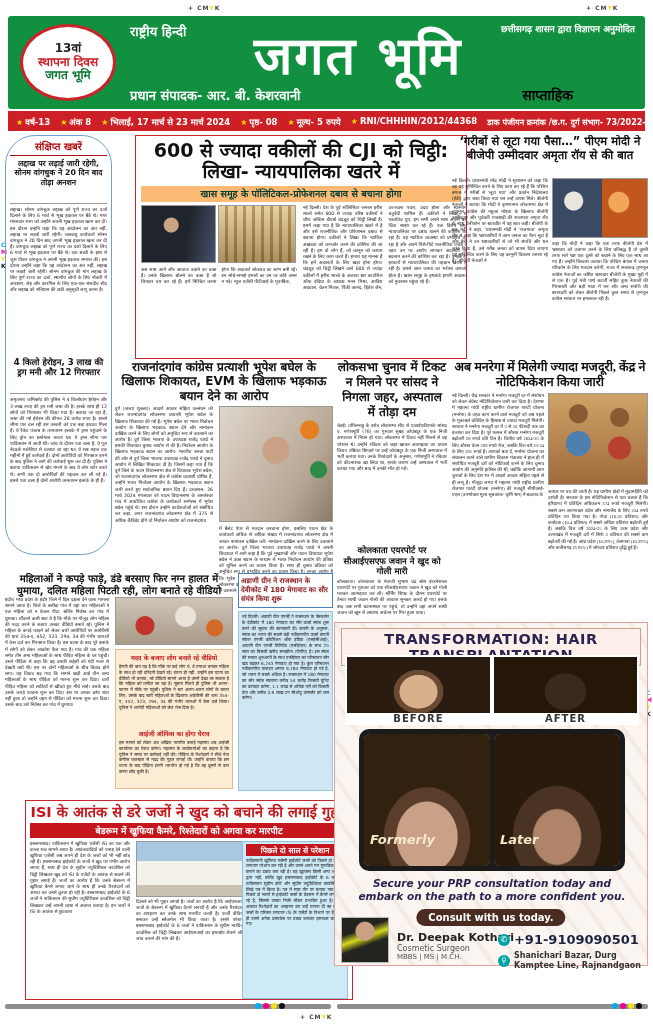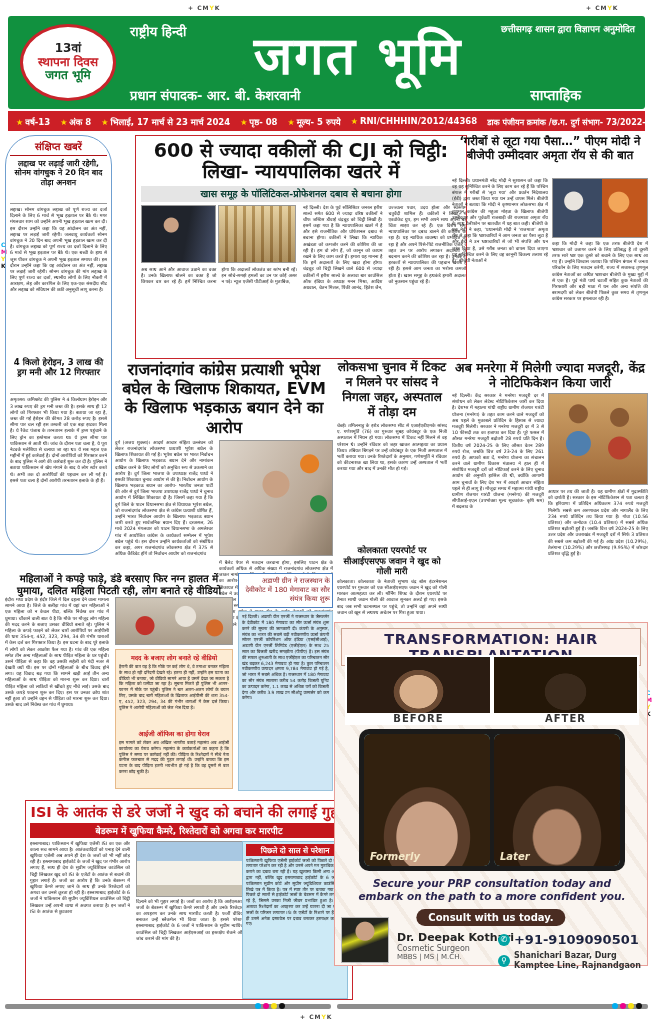--- a/index.html
+++ b/index.html
@@ -24,21 +24,21 @@
            border:3px solid #c8242b; border-radius:50%; display:flex; flex-direction:column;
            align-items:center; justify-content:center; line-height:1.12; text-align:center; }
   .badge .b1 { font-size:12px; font-weight:bold; color:#222; }
   .badge .b2 { font-size:12px; font-weight:bold; color:#c8242b; }
   .badge .b3 { font-size:12px; font-weight:bold; color:#0e7a36; }
   .kicker { position:absolute; left:122px; top:6px; color:#fff; font-weight:bold; font-size:13px; }
   .approval { position:absolute; right:10px; top:6px; color:#fff; font-weight:bold; font-size:9px; }
   .mast-title { position:absolute; left:115px; top:14px; width:470px; text-align:center;
                 color:#fff; font-weight:bold; font-size:52px; line-height:1; letter-spacing:2px; }
   .editor { position:absolute; left:122px; bottom:5px; color:#fff; font-weight:bold; font-size:13px; }
-  .freq { position:absolute; right:64px; bottom:5px; color:#ffffff; font-weight:bold; font-size:14px; }
+  .freq { position:absolute; right:72px; bottom:5px; color:#000000; font-weight:bold; font-size:14px; }
 
   
   .infobar { left:8px; top:111px; width:637px; height:20px; background:#cc1f26; color:#fff;
              display:flex; align-items:center; gap:10px; padding:0 8px; font-size:8.5px; font-weight:bold; white-space:nowrap; }
   .star { color:#ffd400; font-size:8px; margin-right:2px; }
   .infobar .postal { font-size:8px; }
 
   
   .box-blue { border:1.5px solid #6f9fd0; }
   .box-red  { border:1.5px solid #c8242b;margin-left:20px; }
@@ -50,21 +50,21 @@
   .briefs { left:5px; top:135px; width:107px; height:420px; padding:3px 4px;border-radius:30px; }
   .briefs-title { text-align:center; color:#b01116; font-weight:bold; font-size:10px;
                   border-bottom:1.5px solid #b01116; padding-bottom:2px; margin-bottom:3px; }
   .briefs h3 { font-size:7.8px; line-height:1.2; margin:2px 0 3px; border-bottom:1px solid #999; padding-bottom:16px; }
   .briefs .body1 { height:148px; }
   .briefs .body2 { height:196px; }
 
   
   .lead { left:115px; top:135px; width:332px; height:224px; padding:4px 5px; }
   .lead h1 { font-size:19px; line-height:1.12; }
-  .lead .subbar { background:#e5e5e5; color:#073c31; font-weight:bold; font-size:9.5px;
+  .lead .subbar { background:#fdba74; color:#073c31; font-weight:bold; font-size:9.5px;
                   text-align:center; padding:1.5px 0; margin:3px 0; }
   .lead .bodywrap { position:relative; height:162px; }
   .ph { border:0.5px solid #999; }
   .ph-suit { position:absolute; left:0; top:0; width:75px; height:58px;
     background:radial-gradient(circle at 40% 34%, #caa285 7px, transparent 8px),
                linear-gradient(100deg,#20242c 60%,#46506a 100%); }
   .ph-court { position:absolute; left:77px; top:0; width:78px; height:58px;
     background:repeating-linear-gradient(90deg,#fdf6e6 0 6px,#cbb283 6px 9px),
                linear-gradient(#e8d9b4,#ad9468); background-blend-mode:multiply; }
   .lead .caption { position:absolute; left:0; top:62px; width:156px; height:98px; column-count:2; column-gap:5px; }
@@ -76,39 +76,39 @@
   .modi .bodywrap { position:relative; height:188px; }
   .modi .colL { position:absolute; left:0; top:0; width:96px; height:188px; }
   .ph-modi { position:absolute; right:0; top:0; width:96px; height:60px;
     background:radial-gradient(circle at 22% 38%, #e8e4de 9px, transparent 10px),
                radial-gradient(circle at 70% 40%, #f2a65a 10px, transparent 11px),
                linear-gradient(90deg,#3b4a63 0 52%,#c2571d 52% 100%); }
   .modi .caption { position:absolute; right:0; top:63px; width:96px; height:125px; }
 
   
   .baghel { left:115px; top:360px; width:218px; height:272px; }
-  .baghel h2 { font-size:16px; line-height:1.2; margin-bottom:3px; }
+  .baghel h2 { font-size:12px; line-height:1.2; margin-bottom:3px; }
   .baghel .bodywrap { position:relative; height:232px; }
   .baghel .colL { position:absolute; left:0; top:0; width:98px; height:232px; }
   .ph-baghel { position:absolute; right:0; top:0; width:114px; height:116px;
     background:radial-gradient(circle at 50% 38%, #c9a184 13px, transparent 14px),
                radial-gradient(circle at 80% 20%, #e57f24 9px, transparent 10px),
                radial-gradient(circle at 88% 55%, #2f8a45 8px, transparent 9px),
                linear-gradient(120deg,#ded6cc,#b9a795 70%,#8c7b68); }
   .baghel .colR { position:absolute; right:0; top:120px; width:114px; height:112px; }
 
   
   .mp { left:337px; top:360px; width:110px; height:272px; }
   .mp h3 { font-size:12px; line-height:1.25; margin-bottom:3px; }
   .mp h4 { font-size:8.5px; line-height:1.25; margin:4px 0 2px; }
   .mp .b1 { height:118px; }
   .mp .b2 { height:90px; }
 
   
-  .mnrega { left:452px; top:360px; width:196px; height:262px; }
+  .mnrega { left:452px; top:360px; width:196px; height:262px;font-family:Liberation Serif, serif; }
   .mnrega h2 { font-size:12.5px; line-height:1.2; margin-bottom:3px; }
   .mnrega .bodywrap { position:relative; height:224px; }
   .mnrega .colL { position:absolute; left:0; top:0; width:92px; height:224px; }
   .ph-mnrega { position:absolute; right:0; top:0; width:100px; height:92px;
     background:radial-gradient(circle at 30% 55%, #4f7fae 12px, transparent 13px),
                radial-gradient(circle at 72% 60%, #b8402e 11px, transparent 12px),
                radial-gradient(circle at 30% 22%, #8a5a33 9px, transparent 10px),
                radial-gradient(circle at 72% 26%, #8a5a33 9px, transparent 10px),
                linear-gradient(#cfa368,#a06a3a); }
   .mnrega .caption { position:absolute; right:0; top:96px; width:100px; height:128px; }
@@ -122,22 +122,22 @@
     background:radial-gradient(circle at 25% 60%, #c2332b 9px, transparent 10px),
                radial-gradient(circle at 60% 40%, #e8e2d8 10px, transparent 11px),
                radial-gradient(circle at 85% 65%, #d46a2a 8px, transparent 9px),
                linear-gradient(#cfc6b8,#a89a88); }
   .orangebox { position:absolute; right:0; top:52px; width:118px; height:140px;
                background:#fdecd4; border:1px solid #e6b98a; padding:2px 3px; }
   .orangebox h5 { color:#c4161c; font-size:6.4px; text-align:center; margin:1px 0 2px; }
 
   
   .adani { left:238px; top:573px; width:95px; height:232px; }
-  .adani .titlebox { border:1.2px solid #4a7fc0; background:#fff; color:#8b1a1e; font-weight:normal;
-                     font-size:7px; text-align:right; line-height:1.3; padding:3px 2px; }
+  .adani .titlebox { border:1.2px solid #4a7fc0; background:#fff; color:#8b1a1e; font-weight:bold;
+                     font-size:7px; text-align:left; line-height:1.3; padding:3px 2px; }
   .adani .bodybox { background:#cfe7f5; border:1px solid #9cc4dd; margin-top:3px; padding:2px 3px; height:180px; }
 
   
   .isi { left:5px; top:800px; width:328px; height:200px; padding:3px 4px; }
   .isi h2 { color:#c4161c; font-size:14.5px; line-height:1.15; }
   .isi .subbar { background:#c4161c; color:#fff; font-weight:bold; font-size:9px;
                  text-align:center; padding:1px 0; margin:2px 0 3px; }
   .isi .cols { position:relative; height:158px; }
   .isi .c1 { position:absolute; left:0; top:0; width:100px; height:158px; }
   .isi .c2 { position:absolute; left:106px; top:0; width:108px; height:158px; }
@@ -156,21 +156,21 @@
   .ad-row1 { position:absolute; left:10px; top:32px; width:294px; height:70px; background:#fff; display:flex; gap:4px; padding:2px; }
   .ad-row1 .pane { flex:1; position:relative; }
   .ph-bald { height:56px; background:radial-gradient(ellipse 34px 30px at 50% 62%, #d9b08c 55%, #6b4a33 57% 72%, #2b1c12 74%), #2e9ec7; }
   .ph-hair { height:56px; background:radial-gradient(ellipse 34px 30px at 50% 62%, #3a2a1c 60%, #241708 62% 78%), #2e9ec7; }
   .ba-label { text-align:center; font-size:10px; font-weight:bold; color:#333; letter-spacing:1px; }
   .ad-row2 { position:absolute; left:24px; top:106px; width:266px; height:142px; background:#1b1b1b;
              border-radius:10px; display:flex; gap:4px; padding:5px; }
   .ad-row2 .pane { flex:1; position:relative; border-radius:6px; overflow:hidden; }
   .ph-scalp1 { height:100%; background:radial-gradient(ellipse 52px 60px at 50% 78%, #caa186 58%, #5a3d2a 60% 82%, #32210f 84%), #64b6cf; }
   .ph-scalp2 { height:100%; background:radial-gradient(ellipse 52px 60px at 50% 78%, #b08468 45%, #4a3322 48% 84%, #2a1a0c 86%), #64b6cf; }
-  .fl-label { position:absolute; left:6px; bottom:4px; color:#f5e9c8; font-size:10px; font-style:italic; font-weight:bold; }
+  .fl-label { position:absolute; left:6px; bottom:19px; color:#f5e9c8; font-size:13px; font-style:italic; font-weight:bold; }
   .ad-tag { position:absolute; left:14px; top:254px; width:286px; text-align:center;
             font-size:10.5px; font-weight:bold; font-style:italic; color:#2a2550; line-height:1.25; }
   .ad-btn { position:absolute; left:50%; transform:translateX(-50%); top:286px; background:#4a2c22;
             color:#fff; font-size:10px; font-weight:bold; padding:3px 12px; border-radius:10px; white-space:nowrap; }
   .ad-bottom { position:absolute; left:6px; top:308px; width:302px; height:32px; }
   .ph-doctor { position:absolute; left:0; top:-14px; width:48px; height:46px; border:1px solid #bbb;
     background:radial-gradient(circle at 50% 30%, #caa184 9px, transparent 10px),
                linear-gradient(160deg,#23241f 30%, #d7d61f 45%, #23241f 60%), #b9b4ae; }
   .doc-info { position:absolute; left:56px; top:0; }
   .doc-name { font-size:11px; font-weight:bold; color:#222; }

